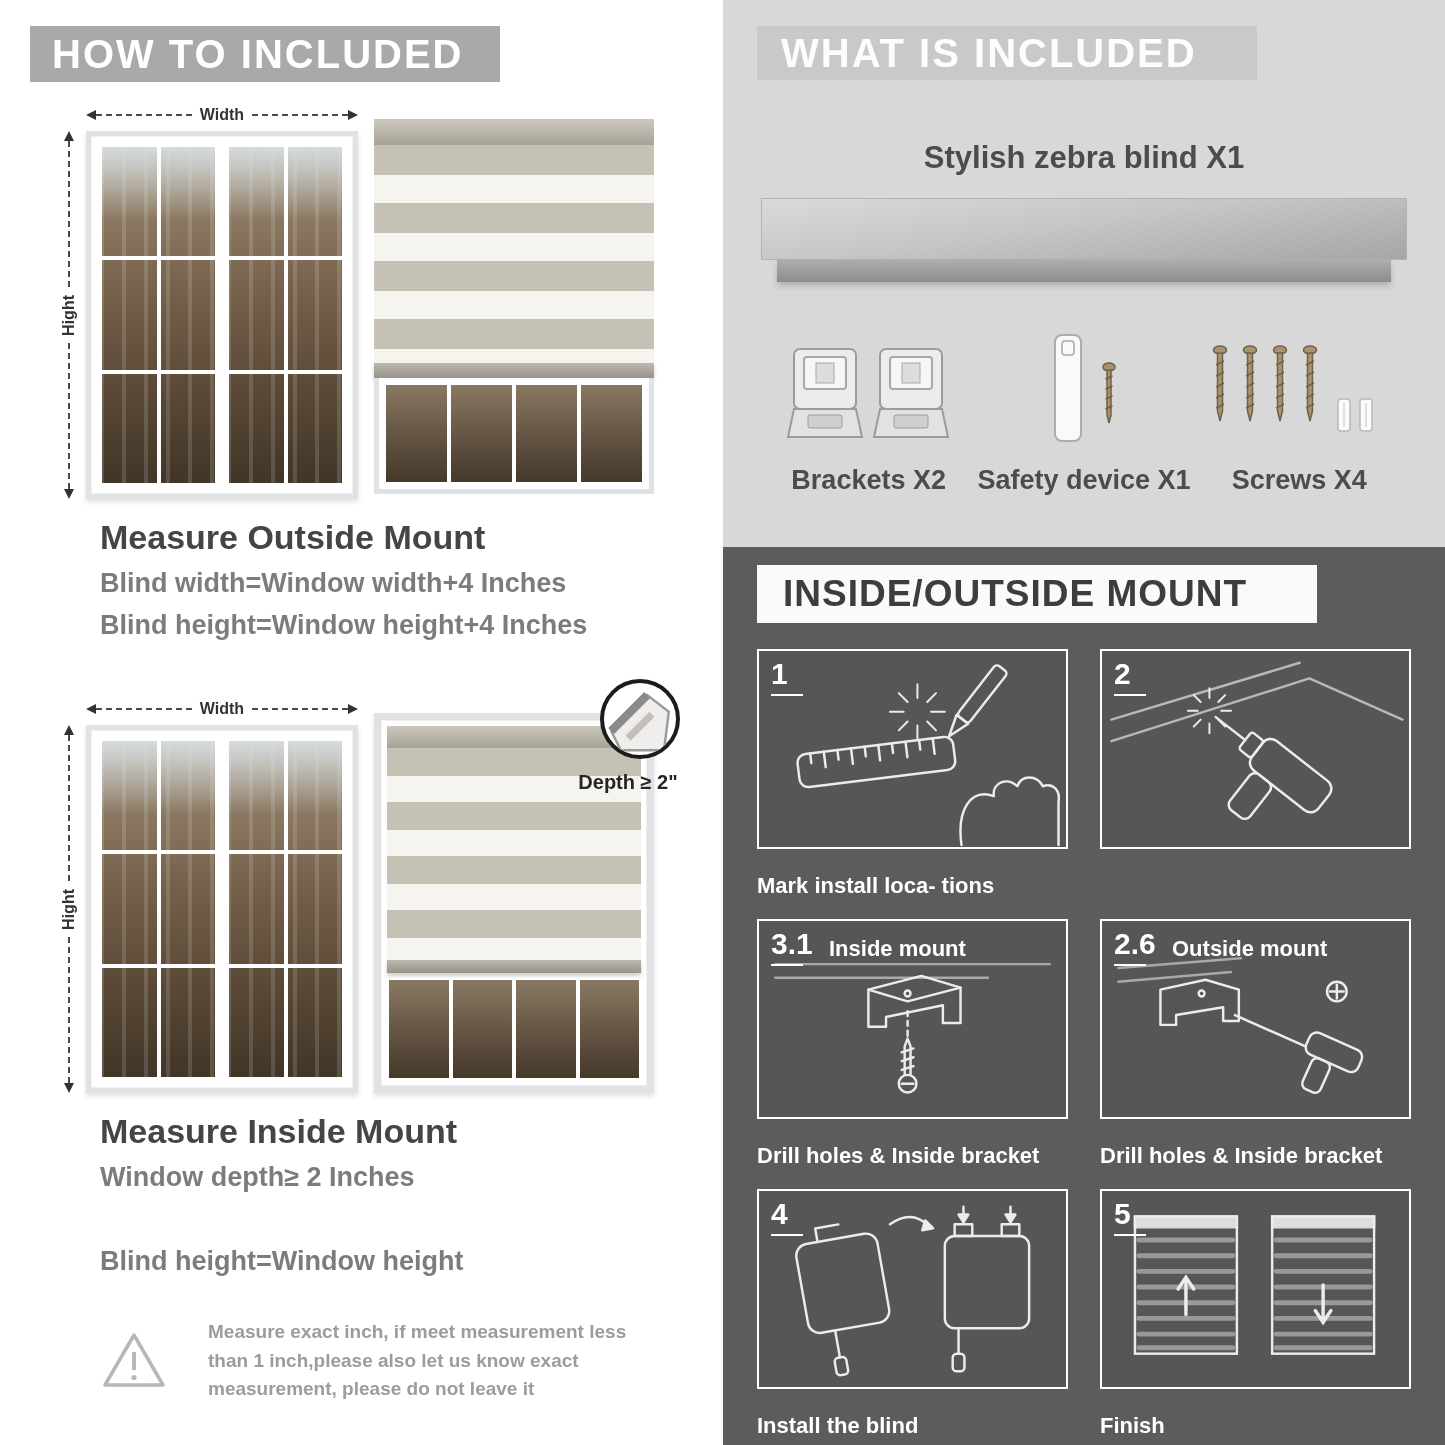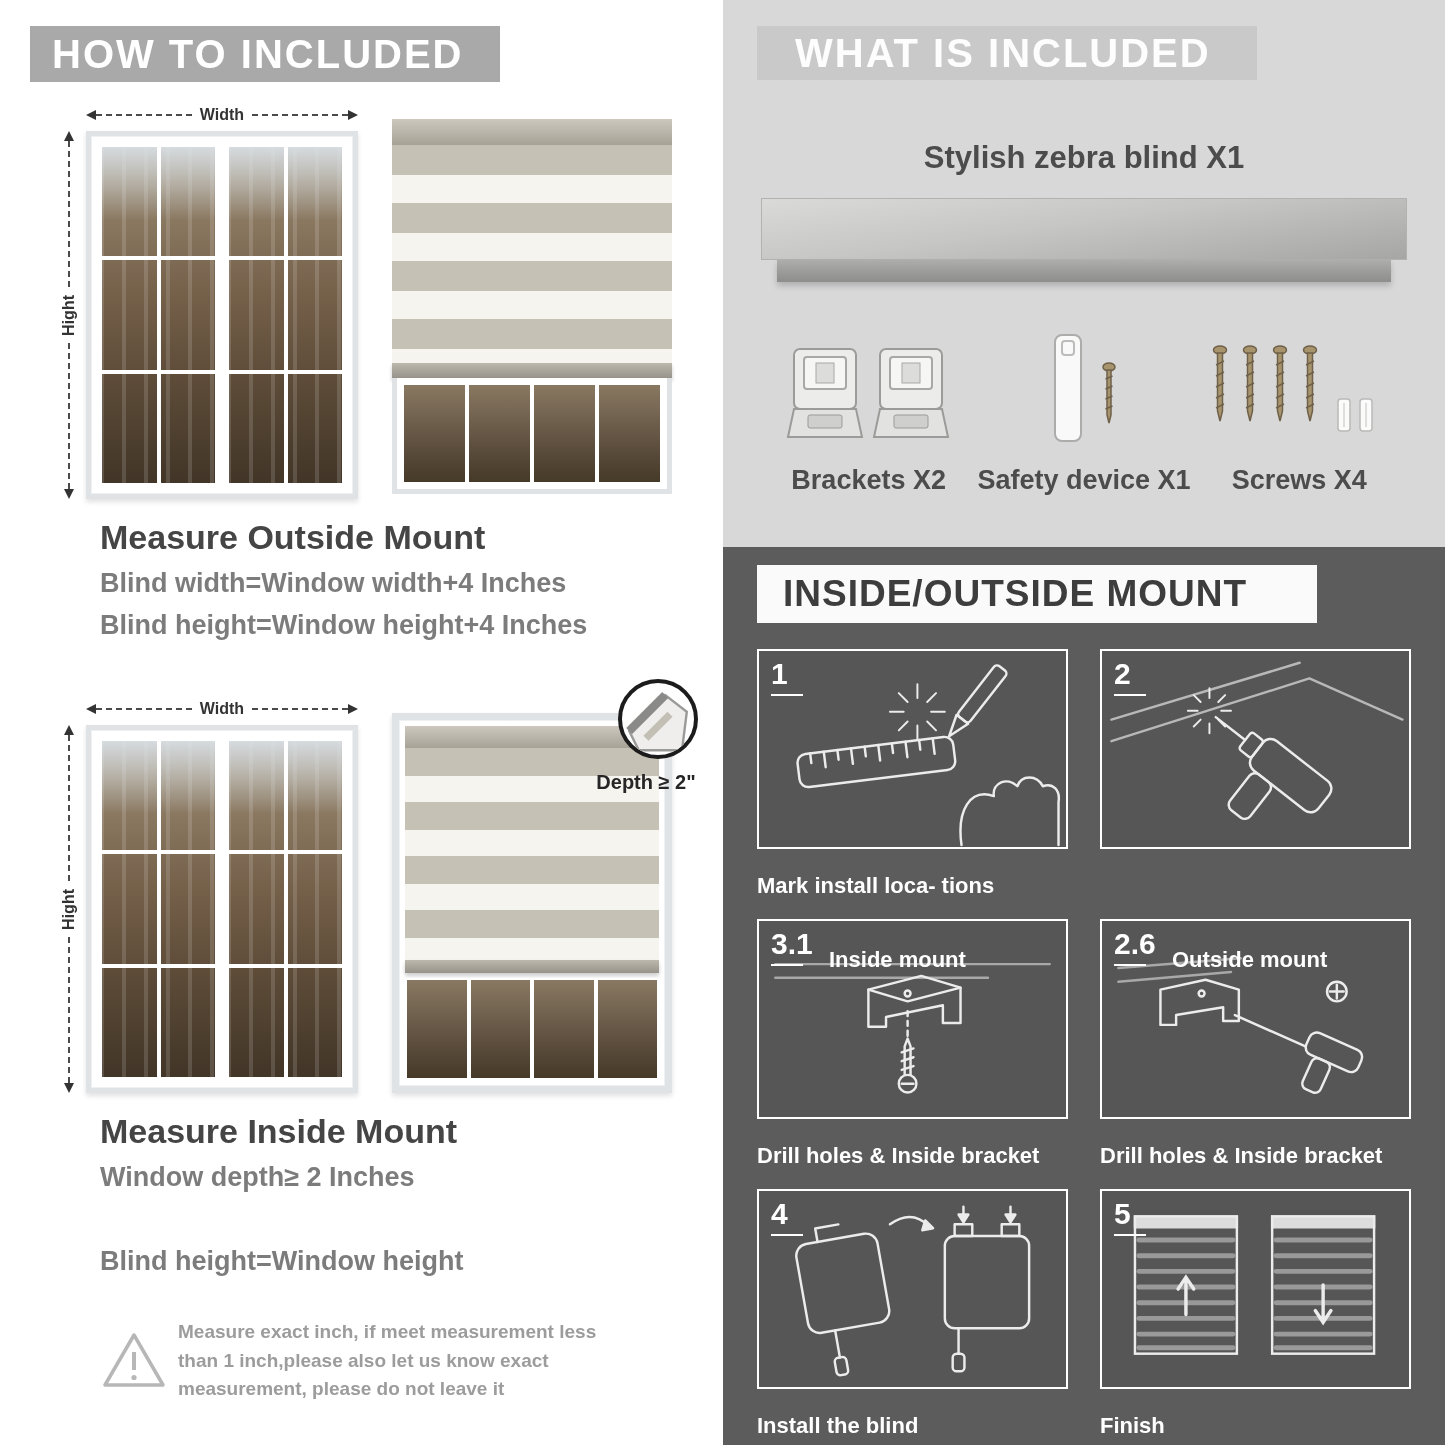--- a/index.html
+++ b/index.html
@@ -5,21 +5,21 @@
   * { margin:0; padding:0; box-sizing:border-box; }
   html,body { background:#ffffff; }
   body { font-family:"Liberation Sans", sans-serif; }
   .canvas { position:relative; width:1445px; height:1445px; background:#fff; overflow:hidden; }
 
   
   .left-col { position:absolute; left:0; top:0; width:723px; height:1445px; background:#fff; }
   .h2m-banner { position:absolute; left:30px; top:26px; width:470px; height:56px; background:#a9a9a9;
     color:#fff; font-size:40px; font-weight:bold; line-height:56px; padding-left:22px; letter-spacing:2px; }
 
-  .diagram-row { position:absolute; left:56px; width:630px; height:402px; display:flex; gap:34px; }
+  .diagram-row { position:absolute; left:56px; width:630px; height:402px; display:flex; gap:16px; }
   .row1 { top:103px; } .row2 { top:697px; }
 
   .measure-diagram { width:302px; height:396px; display:grid;
     grid-template-columns:26px 1fr; grid-template-rows:24px 1fr; column-gap:4px; row-gap:4px; }
   .harrow { grid-column:2; display:flex; align-items:center; color:#333; font-size:16px; font-weight:bold; }
   .varrow { grid-row:2; grid-column:1; display:flex; flex-direction:column; align-items:center; color:#333; font-size:16px; font-weight:bold; }
   .dash { flex:1; border-top:2px dashed #4a4a4a; height:0; }
   .vdash { flex:1; border-left:2px dashed #4a4a4a; width:0; }
   .alabel { padding:0 8px; white-space:nowrap; }
   .vlabel { writing-mode:vertical-rl; transform:rotate(180deg); padding:8px 0; }
@@ -58,27 +58,27 @@
   .if-panes > div { border:2px solid #fff; }
 
   .depth-circle { position:absolute; right:-26px; top:-34px; width:80px; height:80px; border:4px solid #1c1c1c;
     border-radius:50%; background:#fff; display:flex; align-items:center; justify-content:center; overflow:hidden; }
   .depth-label { position:absolute; right:-44px; top:58px; width:140px; text-align:center;
     font-size:20px; font-weight:bold; color:#262626; }
 
   .m-title { position:absolute; left:100px; font-size:34px; font-weight:bold; color:#454545; }
   .m-line { position:absolute; left:100px; font-size:27px; font-weight:bold; color:#7c7c7c; }
 
-  .warning { position:absolute; left:100px; top:1318px; width:560px; display:flex; gap:10px; align-items:center; }
+  .warning { position:absolute; left:100px; top:1318px; width:560px; display:flex; gap:40px; align-items:center; }
   .warning-text { font-size:19px; font-weight:bold; color:#9c9c9c; line-height:1.5; width:448px; }
 
   
   .included { position:absolute; left:723px; top:0; width:722px; height:547px; background:#d8d8d8; }
   .wii-banner { position:absolute; left:34px; top:26px; width:500px; height:54px; background:#c9c9c9;
-    color:#fdfdfd; font-size:40px; font-weight:bold; line-height:54px; padding-left:38px; letter-spacing:2px; }
+    color:#fdfdfd; font-size:40px; font-weight:bold; line-height:54px; padding-left:24px; letter-spacing:2px; }
   .blind-name { position:absolute; left:0; right:0; top:140px; text-align:center;
     font-size:31px; font-weight:bold; color:#4c4c4c; }
   .headrail { position:absolute; left:38px; top:198px; width:646px; height:62px;
     background:linear-gradient(172deg, #dadad8 0%, #c6c6c4 45%, #a6a6a4 100%); border:1px solid #b2b2b0; }
   .headrail-under { position:absolute; left:54px; top:260px; width:614px; height:22px;
     background:linear-gradient(#adadab,#8d8d8b); box-shadow:0 4px 6px rgba(0,0,0,.18); }
   .items-row { position:absolute; left:38px; top:318px; width:646px; height:178px; display:flex; }
   .item-col { flex:1; display:flex; flex-direction:column; align-items:center; justify-content:flex-end; gap:14px; }
   .item-label { font-size:27px; font-weight:bold; color:#4c4c4c; white-space:nowrap; }
 
@@ -86,21 +86,21 @@
   .mount { position:absolute; left:723px; top:547px; width:722px; height:898px; background:#5c5c5c; }
   .iom-banner { position:absolute; left:34px; top:18px; width:560px; height:58px; background:#fafafa;
     color:#3d3d3d; font-size:37px; font-weight:bold; line-height:58px; padding-left:26px; letter-spacing:1px; }
   .steps-grid { position:absolute; left:34px; top:102px; width:654px; display:grid;
     grid-template-columns:1fr 1fr; column-gap:32px; row-gap:16px; }
   .step { display:block; }
   .panel { position:relative; height:200px; border:2px solid #fff; background:#565656; }
   .panel svg.art { position:absolute; inset:0; width:100%; height:100%; }
   .num { position:absolute; top:6px; left:12px; color:#fff; font-size:30px; font-weight:bold; z-index:2; }
   .num::after { content:""; display:block; width:32px; height:2px; background:#fff; margin-top:3px; }
-  .inner-label { position:absolute; top:26px; left:70px; color:#fff; font-size:22px; font-weight:bold; z-index:2; }
+  .inner-label { position:absolute; top:15px; left:70px; color:#fff; font-size:22px; font-weight:bold; z-index:2; }
   .caption { margin-top:24px; color:#fff; font-size:22px; font-weight:bold; height:30px; }
 </style>
 </head>
 <body>
 
 <div class="canvas">
 
   <section class="left-col">
     <div class="h2m-banner">HOW TO INCLUDED</div>
 

